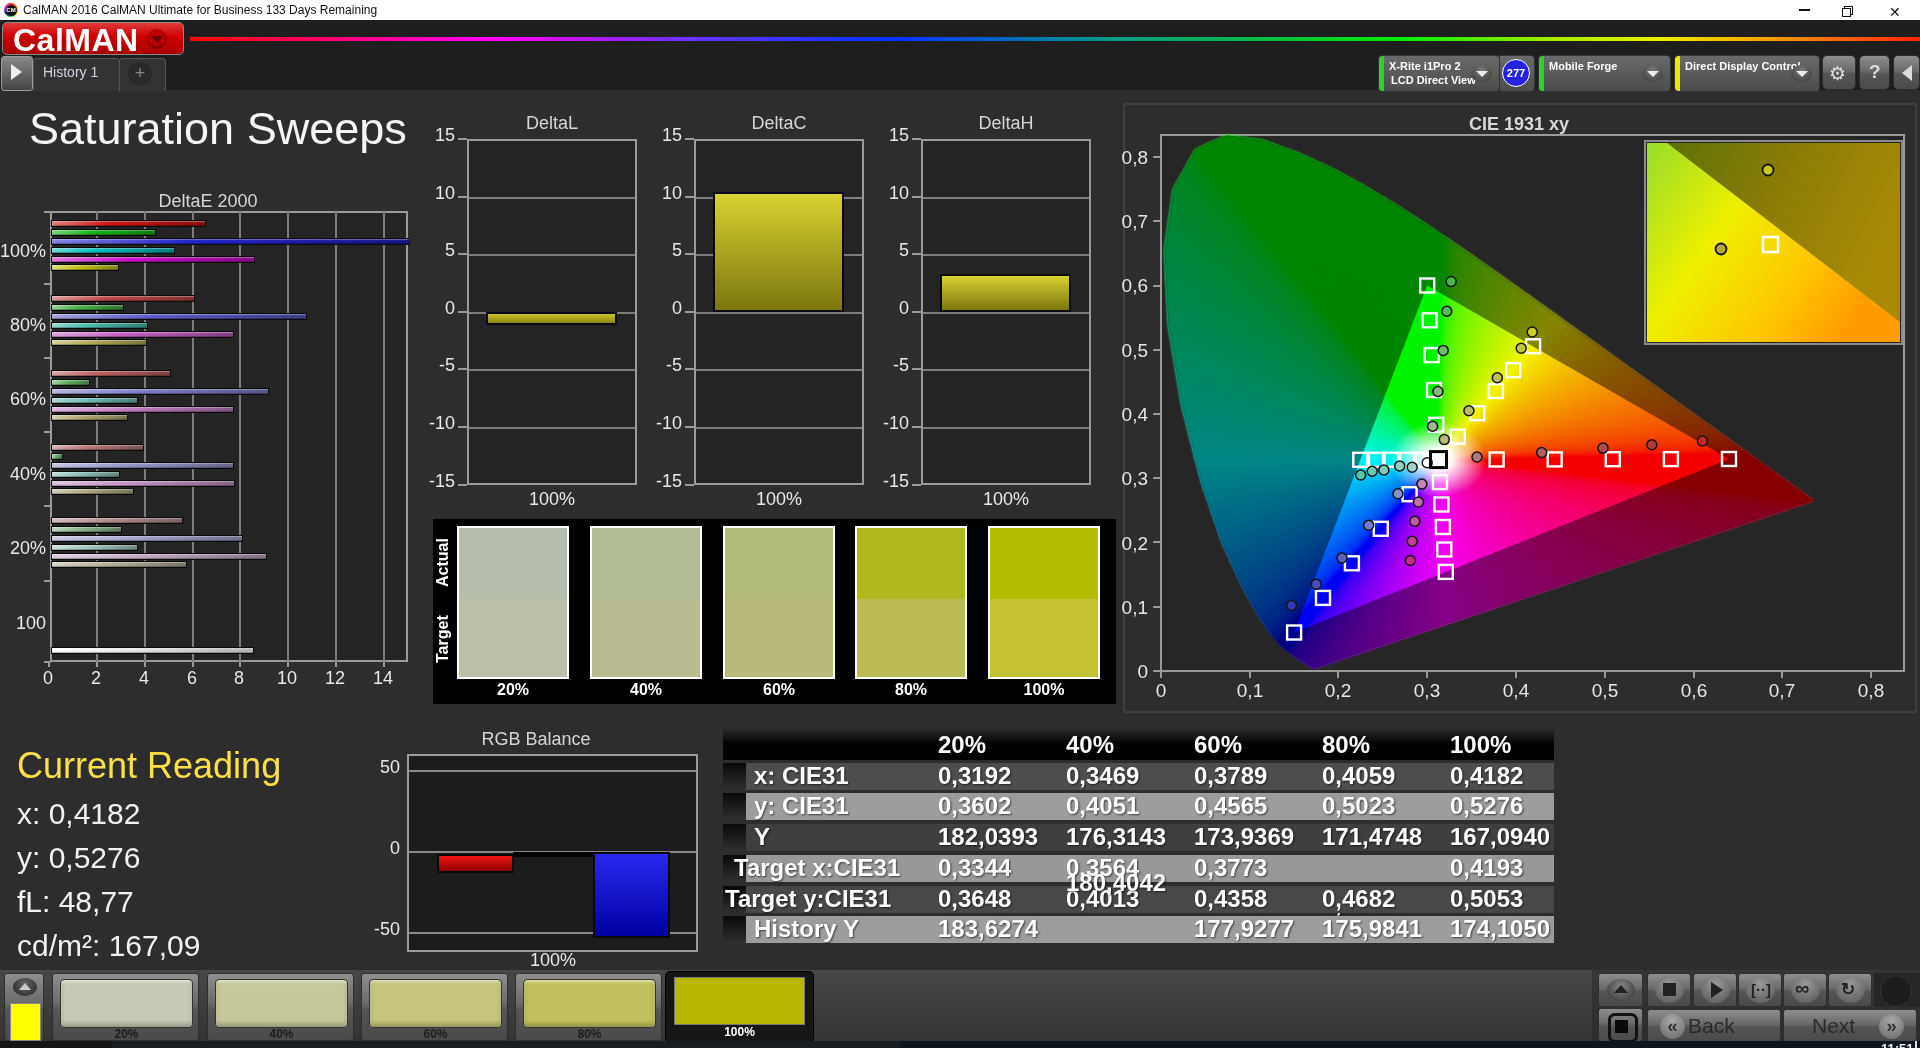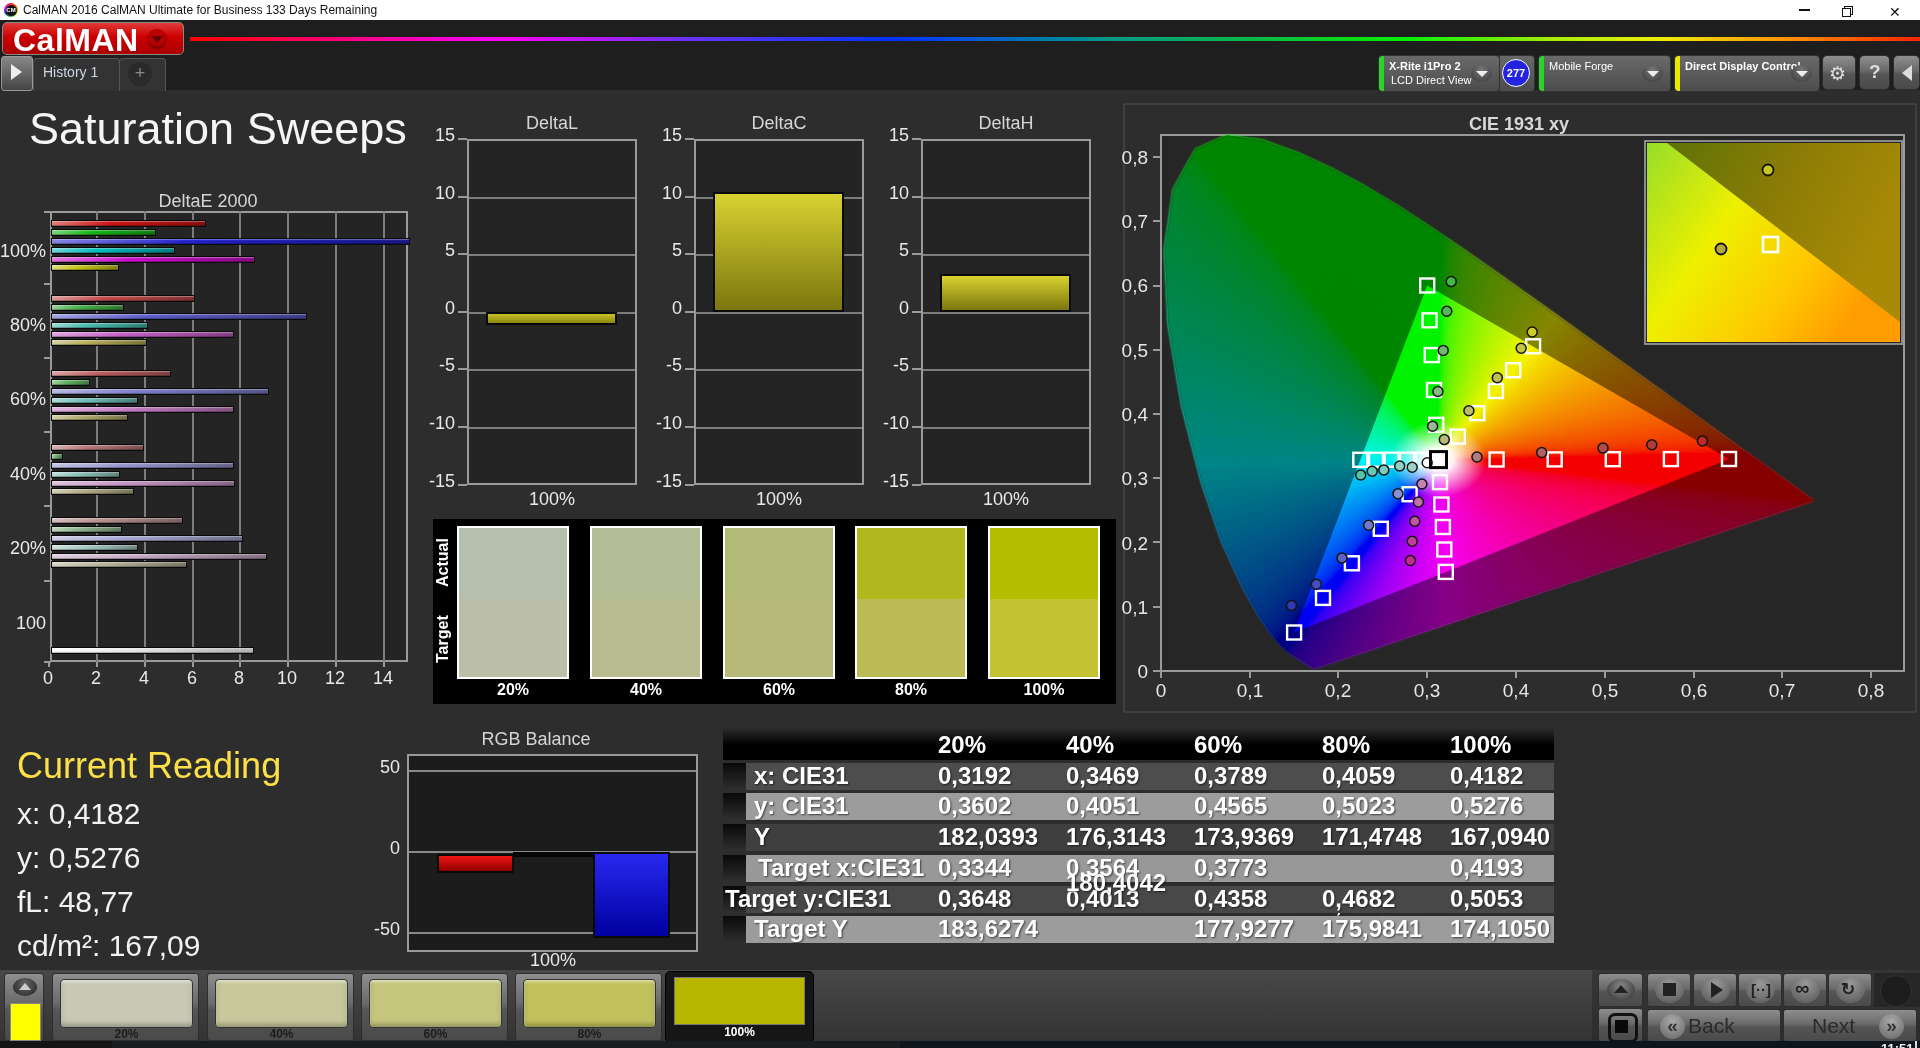--- a/index.html
+++ b/index.html
@@ -27,29 +27,29 @@
 <div style="position:absolute;left:0;top:55px;width:1920px;height:35px;background:#1e1e1e"></div>
 <div style="position:absolute;left:1px;top:56px;width:30px;height:33px;background:linear-gradient(180deg,#888,#444);border:1px solid #999;border-radius:3px"></div>
 <div style="position:absolute;left:11px;top:64px;width:0;height:0;border-top:8px solid transparent;border-bottom:8px solid transparent;border-left:11px solid #eee"></div>
 <div style="position:absolute;left:33px;top:58px;width:85px;height:32px;background:#333;border:1px solid #555;border-bottom:none;border-radius:4px 4px 0 0"></div>
 <div style="position:absolute;left:43px;top:64px;font-size:14px;color:#cdd5e0">History 1</div>
 <div style="position:absolute;left:119px;top:58px;width:45px;height:32px;background:#333;border:1px solid #555;border-bottom:none;border-radius:4px 4px 0 0"></div>
 <div style="position:absolute;left:128px;top:62px;width:24px;height:24px;border-radius:50%;background:#2a2a2a;color:#888;font-size:18px;text-align:center;line-height:23px">+</div>
 <div style="position:absolute;left:1378px;top:55px;width:120px;height:35px;background:linear-gradient(180deg,#6a6a6a,#4c4c4c);border-radius:4px;border:1px solid #333">
 <div style="position:absolute;left:0;top:0;width:5px;height:35px;background:#2bd42b;border-radius:4px 0 0 4px"></div>
 <div style="position:absolute;left:10px;top:4px;font-size:11px;font-weight:bold;color:#fff;white-space:nowrap">X-Rite i1Pro 2</div>
-    <div style="position:absolute;left:12px;top:15px;font-size:11px;font-weight:normal;color:#fff;white-space:nowrap;top:18px">LCD Direct View</div>
+    <div style="position:absolute;left:12px;top:15px;font-size:11px;font-weight:bold;color:#fff;white-space:nowrap;top:18px">LCD Direct View</div>
 <div style="position:absolute;right:7px;top:9px;width:21px;height:17px;border-radius:50%;background:radial-gradient(circle at 50% 30%,#787878,#474747 75%)"></div>
 <div style="position:absolute;right:11px;top:15px;width:0;height:0;border-left:6px solid transparent;border-right:6px solid transparent;border-top:6px solid #eee"></div>
 </div>
 <div style="position:absolute;left:1499px;top:55px;width:34px;height:35px;background:linear-gradient(180deg,#6a6a6a,#4c4c4c);border-radius:0 4px 4px 0;border:1px solid #333"></div>
 <div style="position:absolute;left:1502px;top:59px;width:26px;height:26px;border-radius:50%;background:#2323e0;border:1.5px solid #fff;color:#fff;font-size:11px;font-weight:bold;text-align:center;line-height:26px">277</div>
 <div style="position:absolute;left:1538px;top:55px;width:131px;height:35px;background:linear-gradient(180deg,#6a6a6a,#4c4c4c);border-radius:4px;border:1px solid #333">
 <div style="position:absolute;left:0;top:0;width:5px;height:35px;background:#2bd42b;border-radius:4px 0 0 4px"></div>
-<div style="position:absolute;left:10px;top:4px;font-size:11px;font-weight:normal;color:#fff;white-space:nowrap">Mobile Forge</div>
+<div style="position:absolute;left:10px;top:4px;font-size:11px;font-weight:bold;color:#fff;white-space:nowrap">Mobile Forge</div>
 <div style="position:absolute;right:7px;top:9px;width:21px;height:17px;border-radius:50%;background:radial-gradient(circle at 50% 30%,#787878,#474747 75%)"></div>
 <div style="position:absolute;right:11px;top:15px;width:0;height:0;border-left:6px solid transparent;border-right:6px solid transparent;border-top:6px solid #eee"></div>
 </div>
 <div style="position:absolute;left:1674px;top:55px;width:144px;height:35px;background:linear-gradient(180deg,#6a6a6a,#4c4c4c);border-radius:4px;border:1px solid #333">
 <div style="position:absolute;left:0;top:0;width:5px;height:35px;background:#e8e800;border-radius:4px 0 0 4px"></div>
 <div style="position:absolute;left:10px;top:4px;font-size:11px;font-weight:bold;color:#fff;white-space:nowrap">Direct Display Control</div>
 <div style="position:absolute;right:7px;top:9px;width:21px;height:17px;border-radius:50%;background:radial-gradient(circle at 50% 30%,#787878,#474747 75%)"></div>
 <div style="position:absolute;right:11px;top:15px;width:0;height:0;border-left:6px solid transparent;border-right:6px solid transparent;border-top:6px solid #eee"></div>
 </div>
 <div class="mbtn" style="left:1822px;top:55px;width:34px;height:35px;border-radius:5px">
@@ -803,37 +803,37 @@
 <div style="position:absolute;left:723px;top:824px;width:23px;height:27px;background:linear-gradient(180deg,#090909,#2f2f2f)"></div>
 <div style="position:absolute;left:746px;top:824px;width:808px;height:27px;background:#3f3f3f"></div>
 <div class="tt" style="left:754px;top:823px">Y</div>
 <div class="tt" style="left:938px;top:823px">182,0393</div>
 <div class="tt" style="left:1066px;top:823px">176,3143</div>
 <div class="tt" style="left:1194px;top:823px">173,9369</div>
 <div class="tt" style="left:1322px;top:823px">171,4748</div>
 <div class="tt" style="left:1450px;top:823px">167,0940</div>
 <div style="position:absolute;left:723px;top:855px;width:23px;height:27px;background:linear-gradient(180deg,#090909,#2f2f2f)"></div>
 <div style="position:absolute;left:746px;top:855px;width:808px;height:27px;background:#989898"></div>
-<div class="tt" style="left:758px;top:854px">Target x:CIE31</div>
+<div class="tt" style="left:734px;top:854px">Target x:CIE31</div>
 <div class="tt" style="left:938px;top:854px">0,3344</div>
 <div class="tt" style="left:1066px;top:854px">0,3564</div>
 <div class="tt" style="left:1194px;top:854px">0,3773</div>
 <div class="tt" style="left:1322px;top:890px">0,3969</div>
 <div class="tt" style="left:1450px;top:854px">0,4193</div>
 <div style="position:absolute;left:723px;top:886px;width:23px;height:27px;background:linear-gradient(180deg,#090909,#2f2f2f)"></div>
 <div style="position:absolute;left:746px;top:886px;width:808px;height:27px;background:#484848"></div>
 <div class="tt" style="left:725px;top:885px">Target y:CIE31</div>
 <div class="tt" style="left:938px;top:885px">0,3648</div>
 <div class="tt" style="left:1066px;top:885px">0,4013</div>
 <div class="tt" style="left:1194px;top:885px">0,4358</div>
 <div class="tt" style="left:1322px;top:885px">0,4682</div>
 <div class="tt" style="left:1450px;top:885px">0,5053</div>
 <div style="position:absolute;left:723px;top:916px;width:23px;height:27px;background:linear-gradient(180deg,#090909,#2f2f2f)"></div>
 <div style="position:absolute;left:746px;top:916px;width:808px;height:27px;background:#9c9c9c"></div>
-<div class="tt" style="left:754px;top:915px">Target Y</div>
+<div class="tt" style="left:754px;top:915px">History Y</div>
 <div class="tt" style="left:938px;top:915px">183,6274</div>
 <div class="tt" style="left:1066px;top:869px">180,4042</div>
 <div class="tt" style="left:1194px;top:915px">177,9277</div>
 <div class="tt" style="left:1322px;top:915px">175,9841</div>
 <div class="tt" style="left:1450px;top:915px">174,1050</div>
 <div style="position:absolute;left:0;top:970px;width:1920px;height:72px;background:linear-gradient(180deg,#484848,#333)"></div>
 <div style="position:absolute;left:1592px;top:970px;width:328px;height:72px;background:linear-gradient(180deg,#343637,#2a2c2d)"></div>
 <div class="mbtn" style="left:4px;top:973px;width:40px;height:68px">
 <div style="position:absolute;left:8px;top:4px;width:24px;height:18px;border-radius:50%;background:radial-gradient(circle at 50% 35%,#666,#333 75%)"></div>
 <div style="position:absolute;left:14px;top:9px;width:0;height:0;border-left:6px solid transparent;border-right:6px solid transparent;border-bottom:7px solid #ccc"></div>

